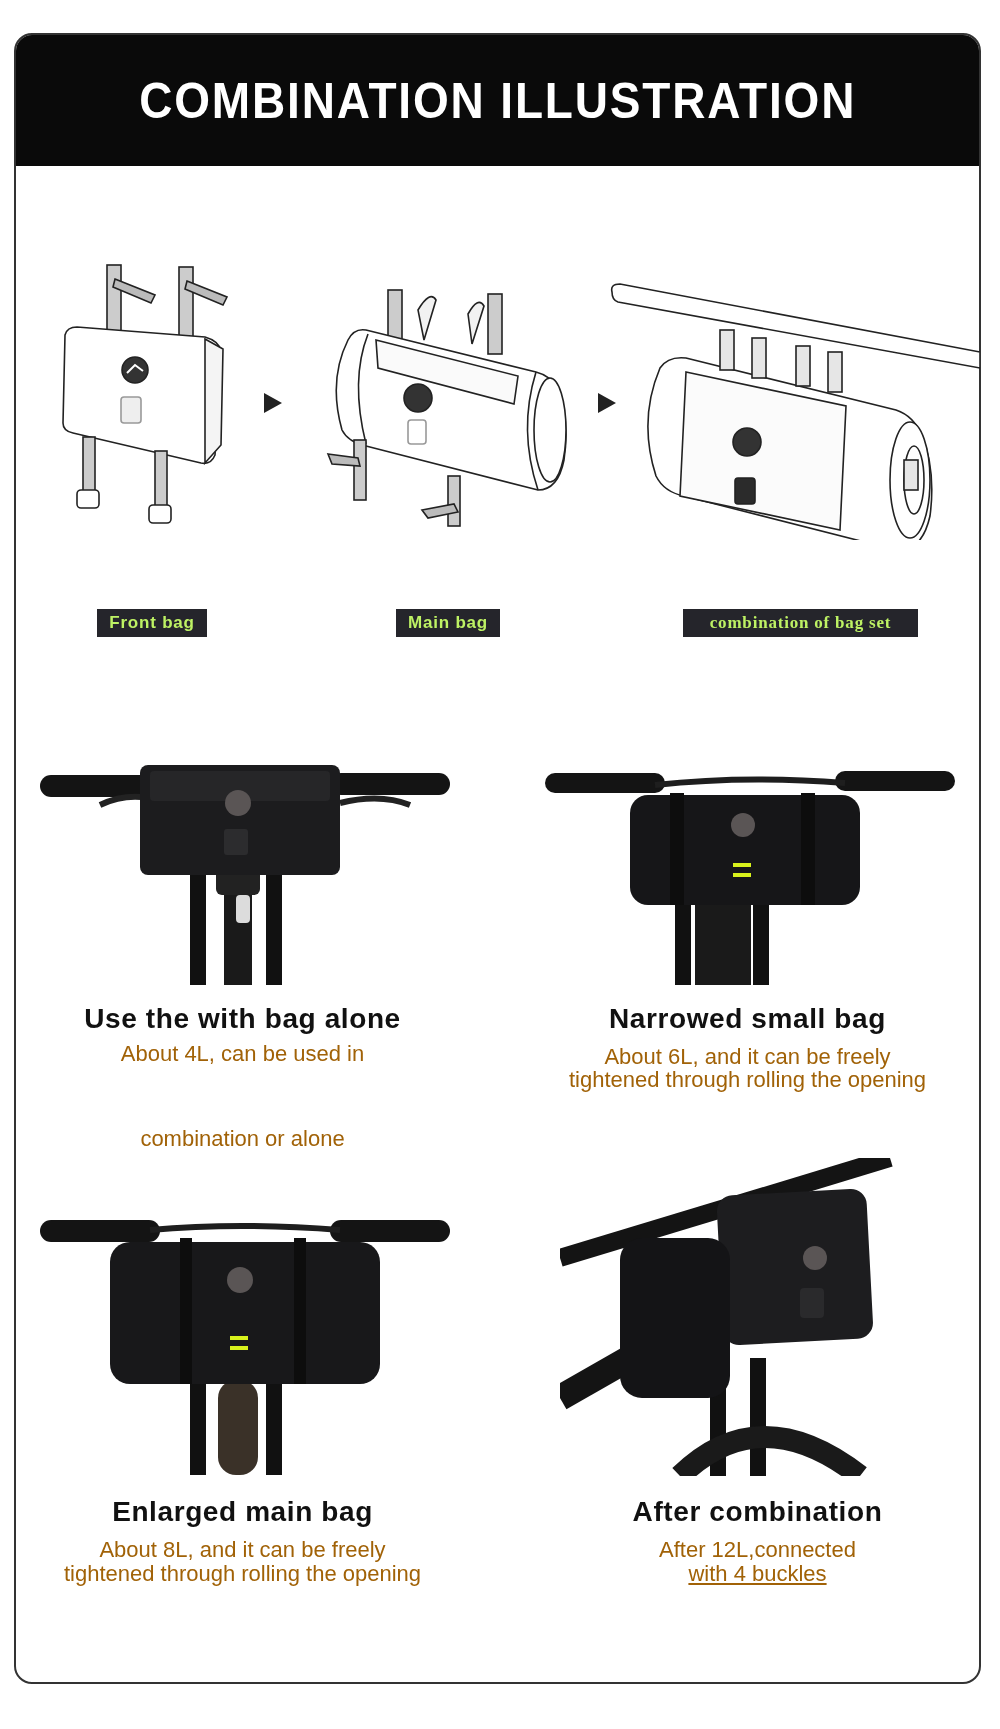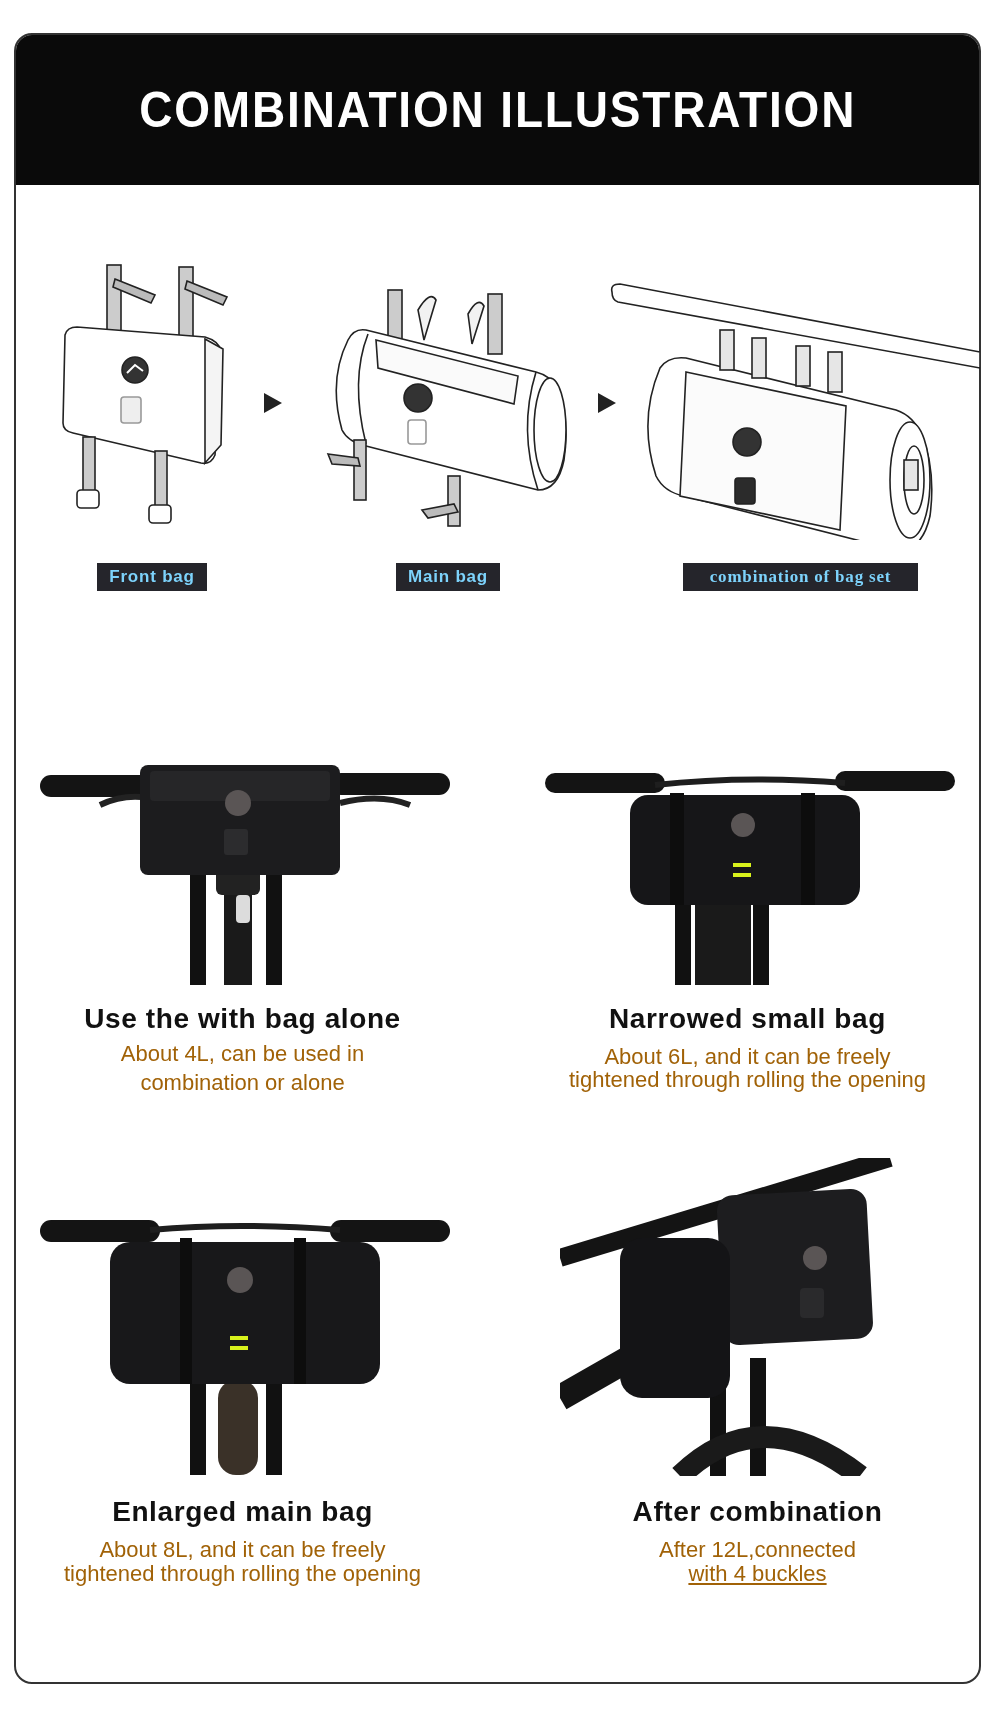--- a/index.html
+++ b/index.html
@@ -1,26 +1,26 @@
 <!DOCTYPE html>
 <html><head>
 <meta charset="utf-8">
 <style>
   html, body { margin:0; padding:0; background:#ffffff; }
   body { width:1000px; height:1729px; position:relative; overflow:hidden;
          font-family:"Liberation Sans", "DejaVu Sans", sans-serif; color:#111; }
   .frame { position:absolute; left:14px; top:33px; width:967px; height:1651px;
            border:2px solid #333; border-radius:18px; box-sizing:border-box; overflow:hidden; background:#fff; }
-  .header { position:absolute; left:0; top:0; right:0; height:150px; background:#0a0a0a;
+  .header { position:absolute; left:0; top:0; right:0; height:131px; background:#0a0a0a;
             display:flex; align-items:center; justify-content:center; }
   .header h1 { margin:0; color:#fff; font-family:"Liberation Sans", sans-serif; font-weight:700;
                font-size:50px; letter-spacing:2px; transform:scaleX(0.92); }
   .abs { position:absolute; }
-  .label { position:absolute; background:#25252b; color:#7dd3fc; font-weight:700; font-size:17px;
-           height:28px; line-height:28px; text-align:center; letter-spacing:0.8px; }
+  .label { position:absolute; background:#25252b; color:#bef264; font-weight:700; font-size:17px;
+           height:28px; line-height:28px; text-align:center; letter-spacing:0.8px;margin-top:46px; }
   .arrow { position:absolute; width:0; height:0; border-top:10px solid transparent;
            border-bottom:10px solid transparent; border-left:18px solid #222; }
   .caption-title { position:absolute; font-weight:700; font-size:28px; text-align:center; white-space:nowrap; letter-spacing:0.6px; }
   .caption-body { position:absolute; font-size:22px; text-align:center; line-height:28px; white-space:nowrap; color:#a16207; }
   svg { display:block; }
 </style>
 </head>
 <body>
 
 <div class="frame">
@@ -128,21 +128,21 @@
     <rect x="125" y="48" width="14" height="112" fill="#0d0d0d"></rect>
     <rect x="256" y="48" width="14" height="112" fill="#0d0d0d"></rect>
     <circle cx="198" cy="80" r="12" fill="#5a5555"></circle>
     <rect x="188" y="118" width="18" height="4" fill="#d8f21c"></rect>
     <rect x="188" y="128" width="18" height="4" fill="#d8f21c"></rect>
   </svg>
 </div>
 
 <div class="caption-title" style="left:40px;top:1003px;width:405px;">Use the with bag alone</div>
 <div class="caption-body" style="left:40px;top:1040px;width:405px;">About 4L, can be used in</div>
-<div class="caption-body" style="left:40px;top:1069px;width:405px;">combination or alone</div>
+<div class="caption-body" style="left:40px;top:1125px;width:405px;">combination or alone</div>
 
 <div class="caption-title" style="left:545px;top:1003px;width:405px;">Narrowed small bag</div>
 <div class="caption-body" style="left:545px;top:1043px;width:405px;">About 6L, and it can be freely</div>
 <div class="caption-body" style="left:545px;top:1066px;width:405px;">tightened through rolling the opening</div>
 
 <div class="abs" style="left:40px;top:1180px;">
   <svg width="410" height="295" viewBox="0 0 410 295">
     <rect x="150" y="150" width="16" height="145" fill="#111"></rect>
     <rect x="226" y="150" width="16" height="145" fill="#111"></rect>
     <rect x="178" y="200" width="40" height="95" rx="18" fill="#3a3128"></rect>

